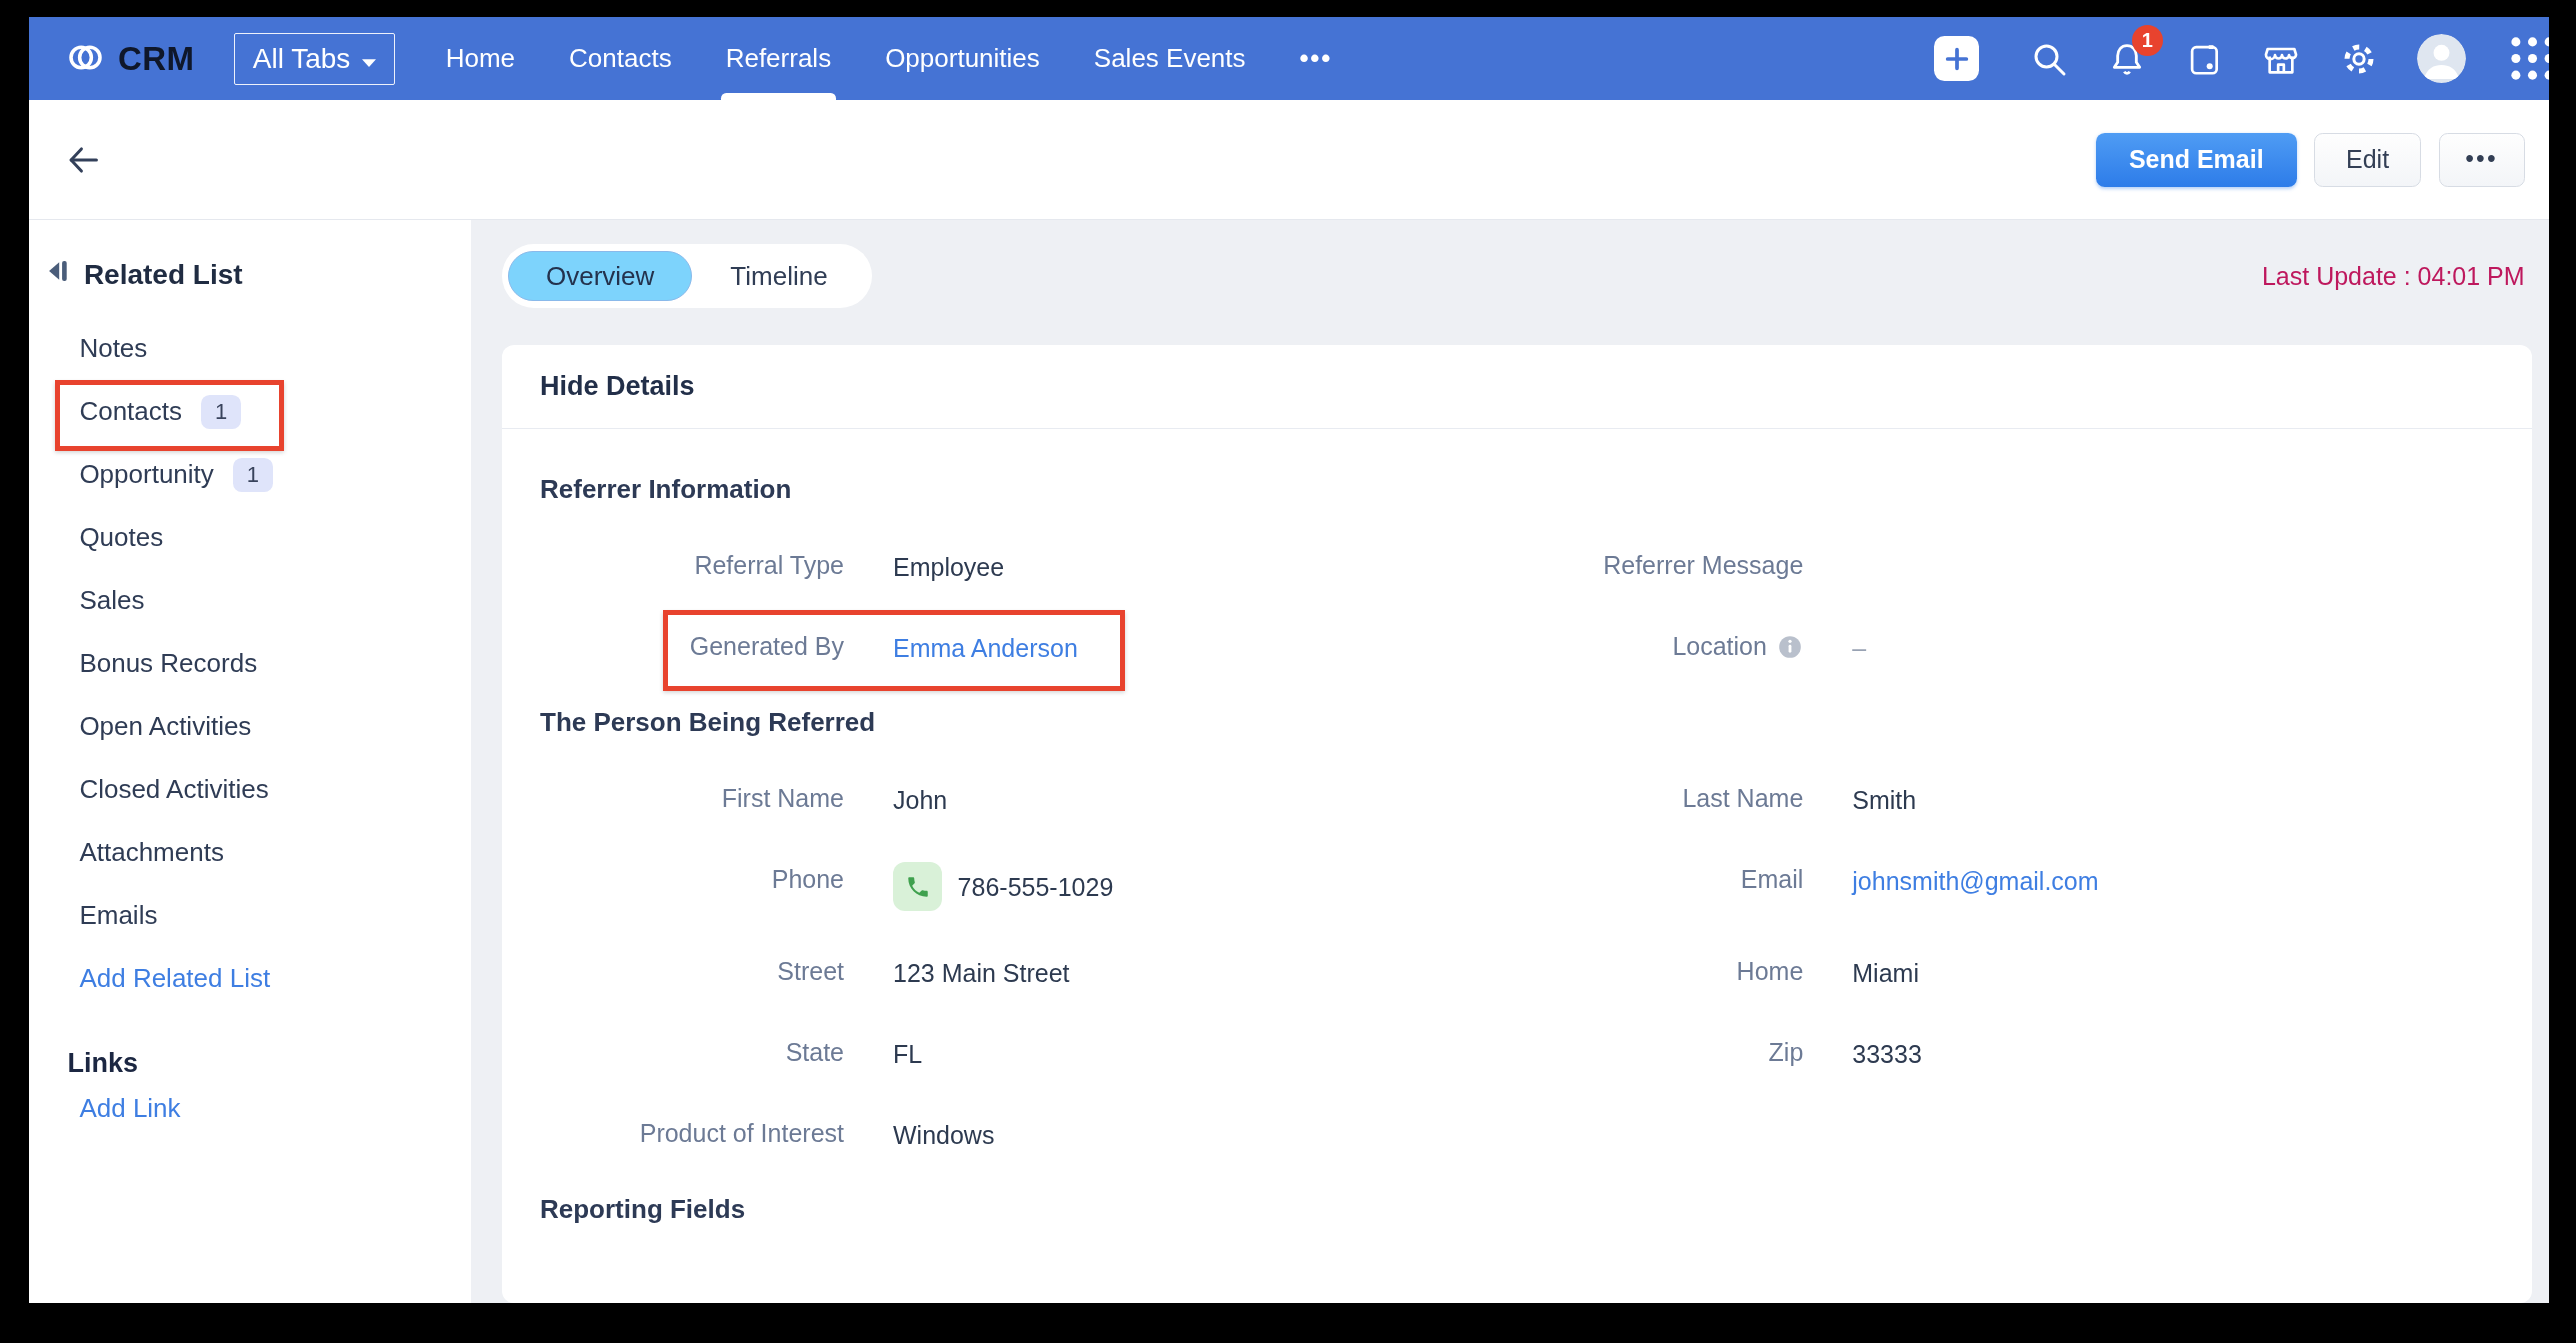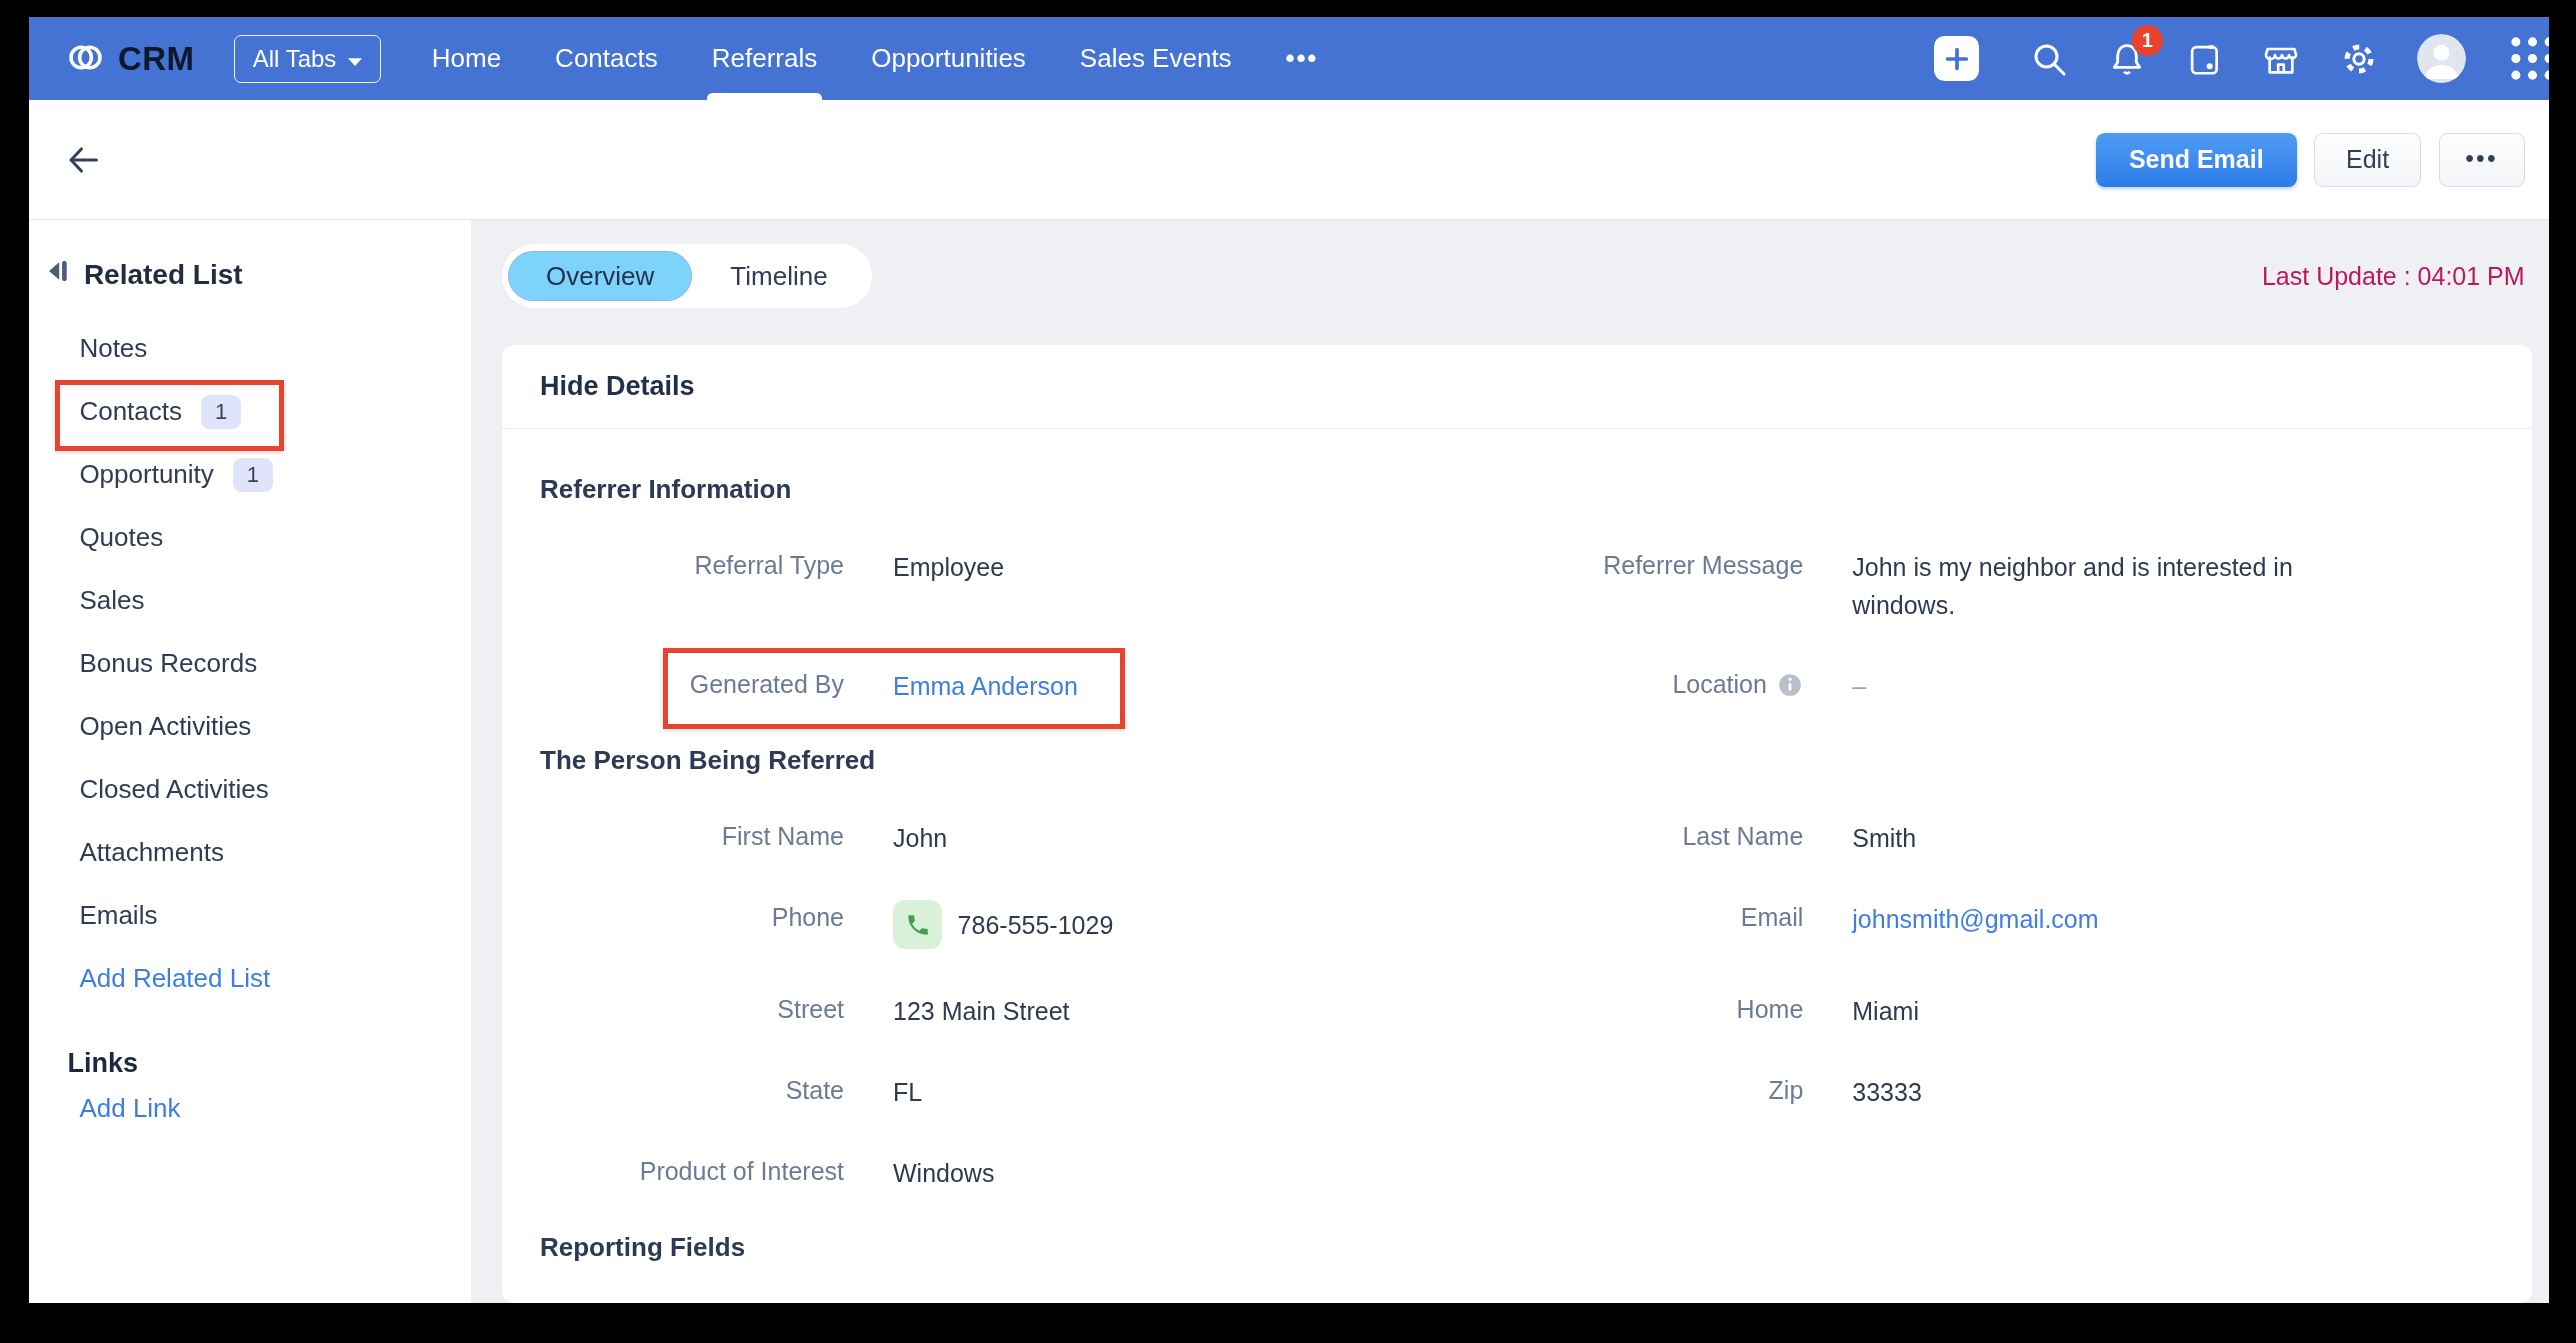--- a/index.html
+++ b/index.html
@@ -6,22 +6,22 @@
   body{
     width:2576px;height:1344px;background:#000;position:relative;overflow:hidden;
     font-family:"Liberation Sans",sans-serif;
   }
   .screen{position:absolute;left:29px;top:17.4px;width:2520px;height:1286px;background:#eef0f4;overflow:hidden;}
 
   
   .navbar{height:83px;background:#4573d4;display:flex;align-items:center;padding-left:38px;position:relative;overflow:hidden;}
   .brand{display:flex;align-items:center;gap:14px;}
   .brand-name{color:#0f172a;font-size:33px;font-weight:bold;letter-spacing:0.4px;}
-  .alltabs{margin-left:40px;border:1.7px solid rgba(255,255,255,.9);border-radius:7px;padding:8.7px 17.4px;
-    color:#fff;font-size:24px;display:flex;align-items:center;gap:12px;cursor:pointer;}
+  .alltabs{margin-left:40px;border:1.7px solid rgba(255,255,255,.9);border-radius:2px;padding:8.7px 17.4px;
+    color:#fff;font-size:28px;display:flex;align-items:center;gap:12px;cursor:pointer;}
   .nav-menu{display:flex;margin-left:24px;height:83px;align-items:stretch;}
   .nav-item{position:relative;display:flex;align-items:center;padding:0 27px;color:#fff;font-size:26px;cursor:pointer;white-space:nowrap;}
   .nav-item.active::after{content:"";position:absolute;left:22.6px;right:22.6px;bottom:0;height:7px;background:#fff;border-radius:5.2px 5.2px 0 0;}
   .nav-item.more{font-weight:bold;letter-spacing:1.7px;}
   .nav-right{margin-left:auto;display:flex;align-items:center;gap:38px;padding-right:3.5px;}
   .icon-btn{display:flex;align-items:center;justify-content:center;cursor:pointer;position:relative;}
   .plus-tile{width:45px;height:45px;background:#fff;border-radius:10.4px;margin-right:12px;}
   .badge-red{position:absolute;top:-14px;right:-15.6px;background:#e8432e;color:#fff;border-radius:50%;
     min-width:31px;height:31px;display:flex;align-items:center;justify-content:center;font-size:20px;font-weight:bold;padding:0 3.5px;box-sizing:border-box;}
   .avatar{width:49px;height:49px;border-radius:50%;overflow:hidden;}
@@ -255,23 +255,20 @@
                   <span>Referral Type</span>
                 </div>
                 <div class="f-value">
                   <span class="txt">Employee</span>
                 </div>
               </div>
               <div class="cell right">
                 <div class="f-label">
                   <span>Referrer Message</span>
                 </div>
-                <div class="f-value">
-                  <span class="txt">John is my neighbor and is interested in windows.</span>
-                </div>
               </div>
               <div class="cell left annotated">
                 <div class="f-label">
                   <span>Generated By</span>
                 </div>
                 <div class="f-value link">
                   <span class="txt">Emma Anderson</span>
                 </div>
               </div>
               <div class="cell right">

